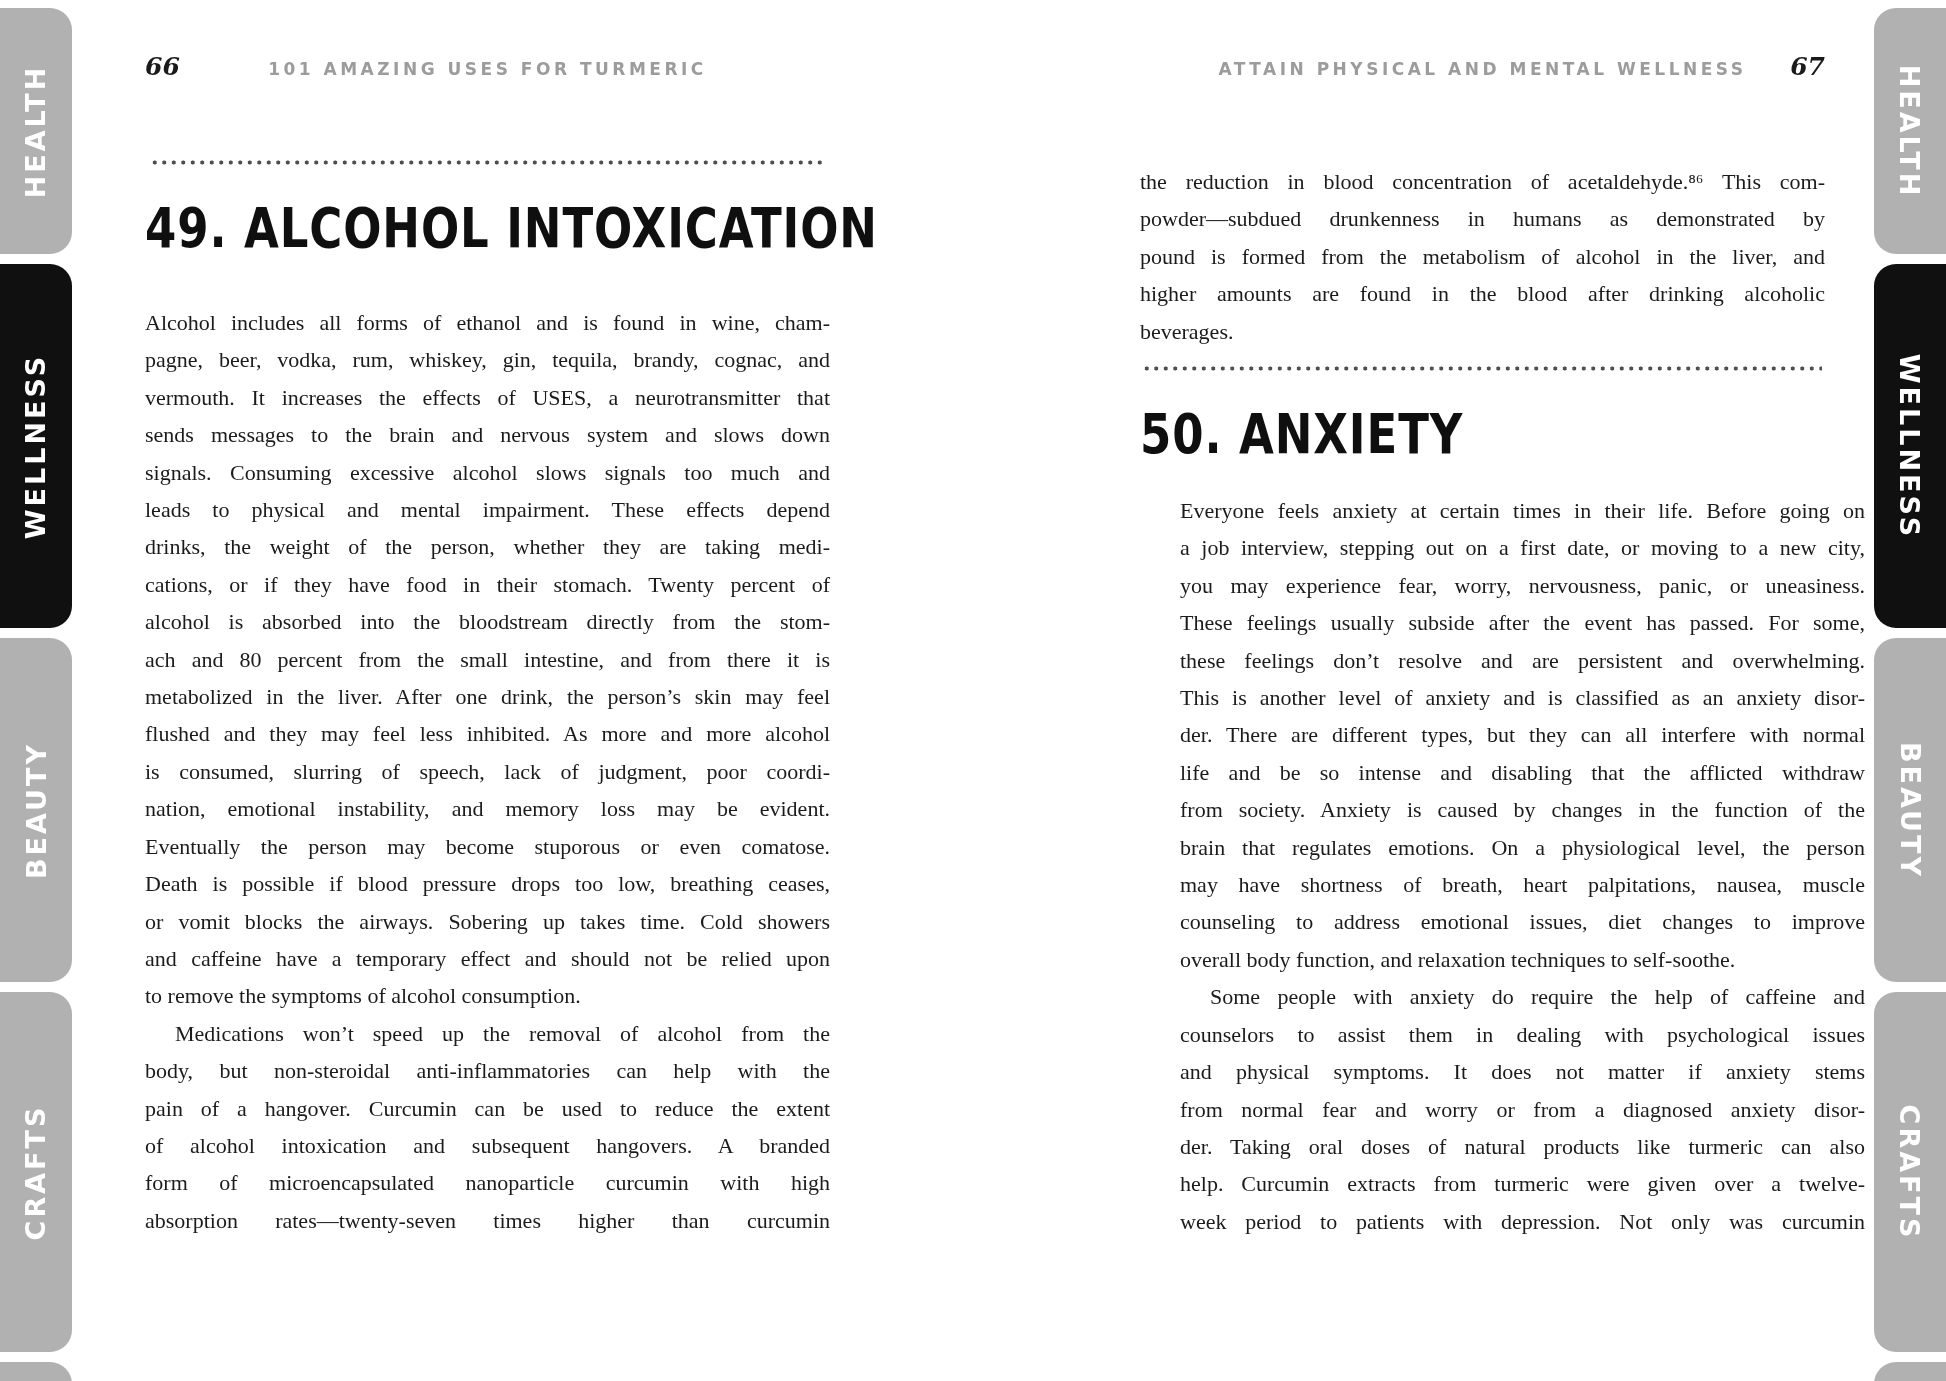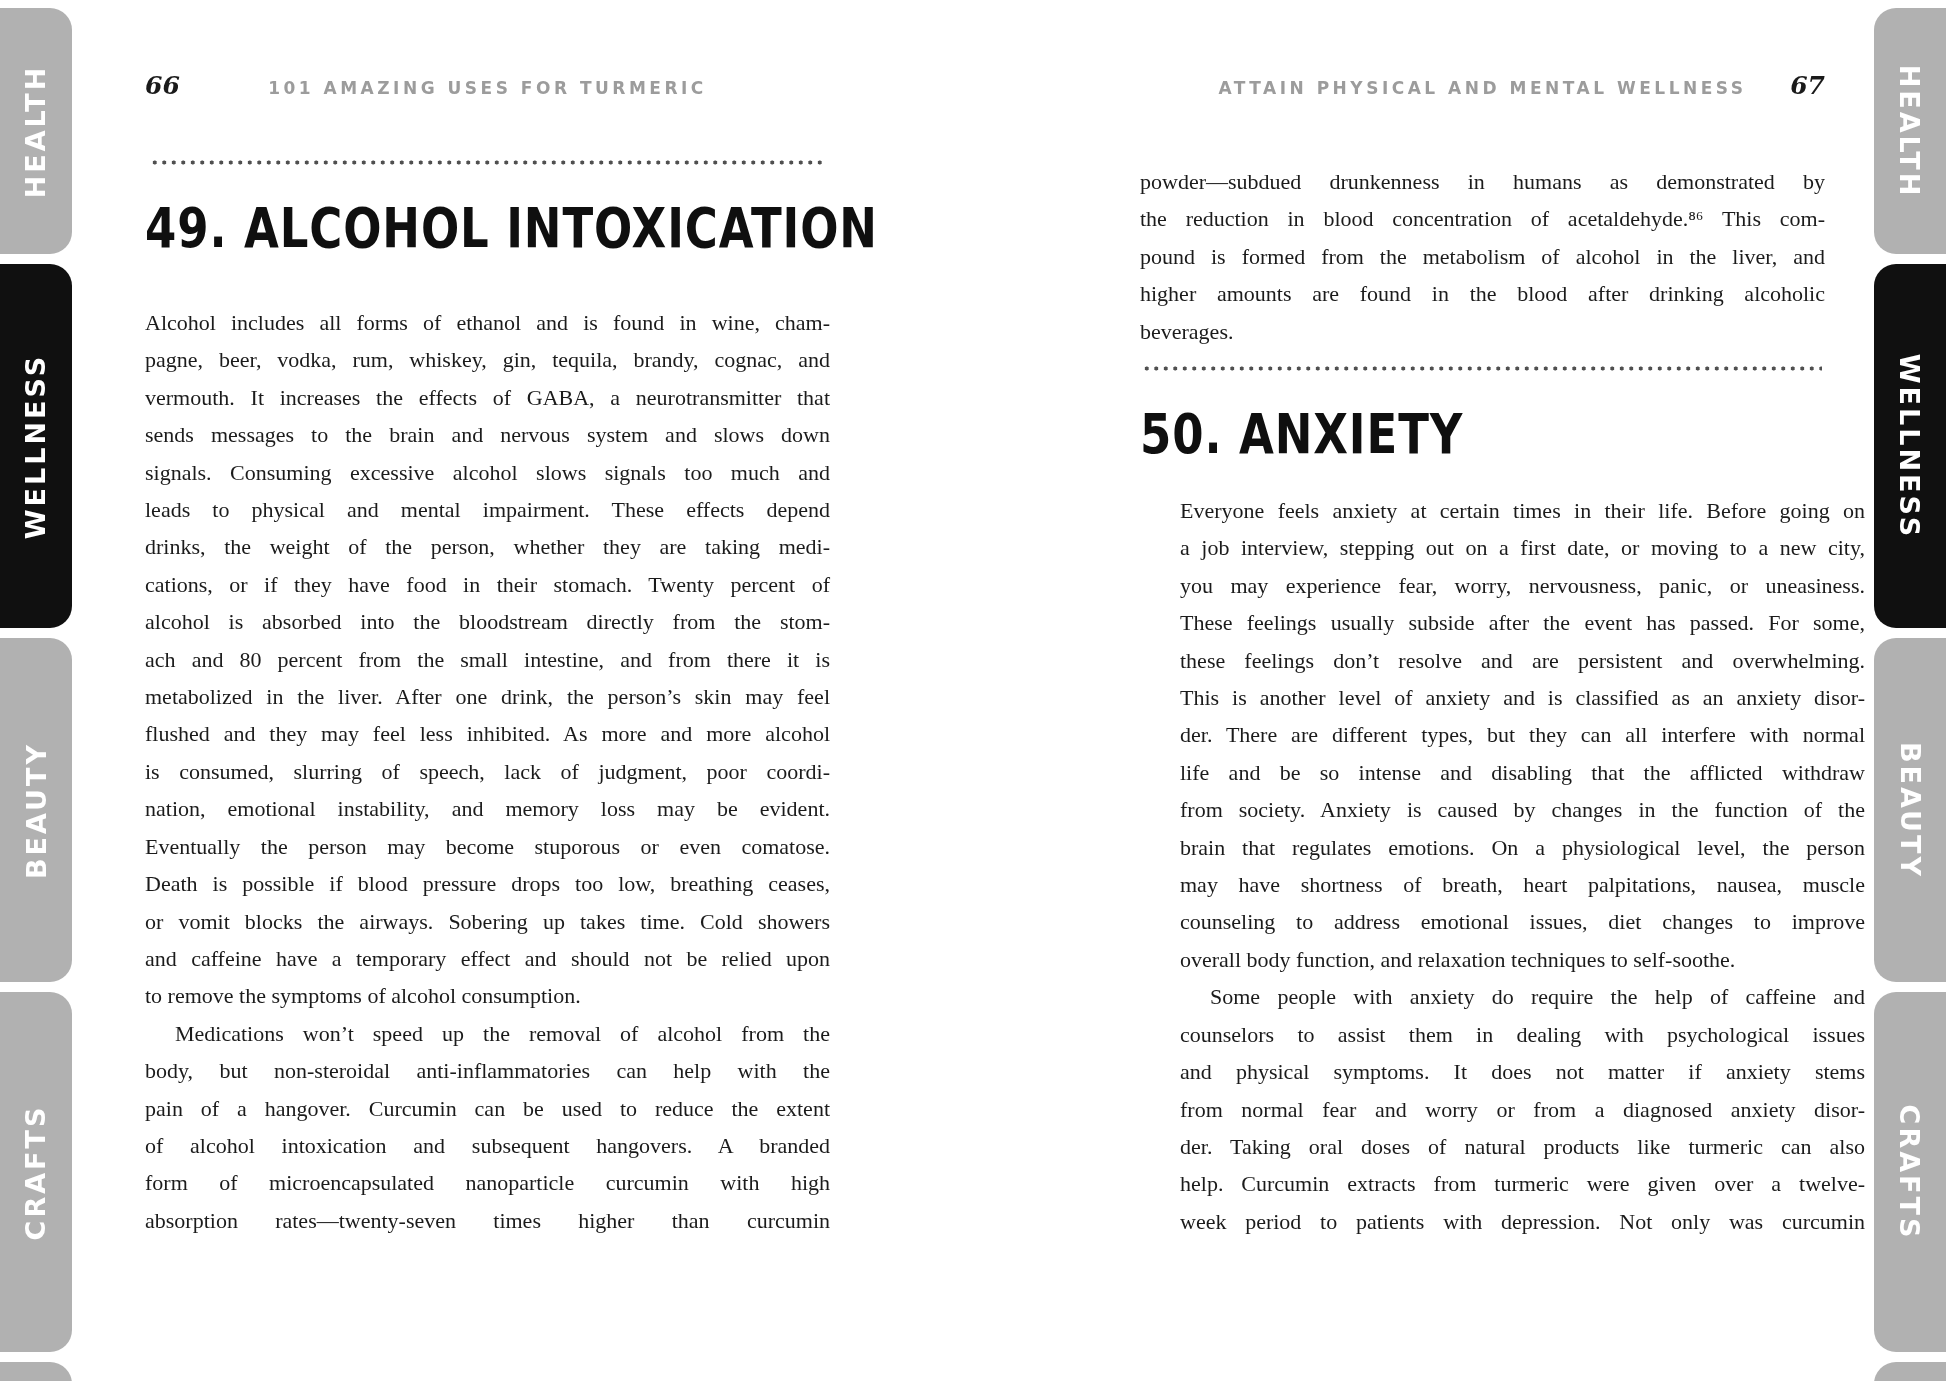--- a/index.html
+++ b/index.html
@@ -37,21 +37,21 @@
   .tab-label{
     font-family:"DejaVu Sans","Liberation Sans",sans-serif;
     font-weight:bold;color:#ffffff;
     font-size:27px;letter-spacing:3px;white-space:nowrap;
   }
   .rail-left .tab-label{transform:rotate(-90deg);}
   .rail-right .tab-label{transform:rotate(90deg);}
   
   .running-head{
     position:absolute;top:52px;width:685px;
-    display:flex;align-items:baseline;margin-top:19px;
+    display:flex;align-items:baseline;
   }
   .rh-left{left:145px;}
   .rh-right{left:1140px;}
   .page-num{
     width:60px;
     font-family:"DejaVu Serif","Liberation Serif",serif;
     font-weight:bold;font-style:italic;
     font-size:25px;color:#1a1a1a;
   }
   .page-num.num-right{text-align:right;}
@@ -135,21 +135,21 @@
 </div>
 
 <div class="dotted-rule rule-left"></div>
 
 <h1 class="section-heading sh-left">49. ALCOHOL INTOXICATION</h1>
 
 <div class="body-col body-left">
     <div class="para">
       <div class="line">Alcohol includes all forms of ethanol and is found in wine, cham-</div>
       <div class="line">pagne, beer, vodka, rum, whiskey, gin, tequila, brandy, cognac, and</div>
-      <div class="line">vermouth. It increases the effects of GABA, a neurotransmitter that</div>
+      <div class="line">vermouth. It increases the effects of USES, a neurotransmitter that</div>
       <div class="line">sends messages to the brain and nervous system and slows down</div>
       <div class="line">signals. Consuming excessive alcohol slows signals too much and</div>
       <div class="line">leads to physical and mental impairment. These effects depend</div>
       <div class="line">drinks, the weight of the person, whether they are taking medi-</div>
       <div class="line">cations, or if they have food in their stomach. Twenty percent of</div>
       <div class="line">alcohol is absorbed into the bloodstream directly from the stom-</div>
       <div class="line">ach and 80 percent from the small intestine, and from there it is</div>
       <div class="line">metabolized in the liver. After one drink, the person’s skin may feel</div>
       <div class="line">flushed and they may feel less inhibited. As more and more alcohol</div>
       <div class="line">is consumed, slurring of speech, lack of judgment, poor coordi-</div>
@@ -171,22 +171,22 @@
   </div>
 
 <div class="running-head rh-right">
   <span class="rh-spacer"></span>
   <span class="rh-title">ATTAIN PHYSICAL AND MENTAL WELLNESS</span>
   <span class="page-num num-right">67</span>
 </div>
 
 <div class="body-col body-right-1">
     <div class="para">
+      <div class="line">the reduction in blood concentration of acetaldehyde.⁸⁶ This com-</div>
       <div class="line">powder—subdued drunkenness in humans as demonstrated by</div>
-      <div class="line">the reduction in blood concentration of acetaldehyde.⁸⁶ This com-</div>
       <div class="line">pound is formed from the metabolism of alcohol in the liver, and</div>
       <div class="line">higher amounts are found in the blood after drinking alcoholic</div>
       <div class="line no-j">beverages.</div>
     </div>
   </div>
 
 <div class="dotted-rule rule-right"></div>
 
 <h1 class="section-heading sh-right">50. ANXIETY</h1>
 

